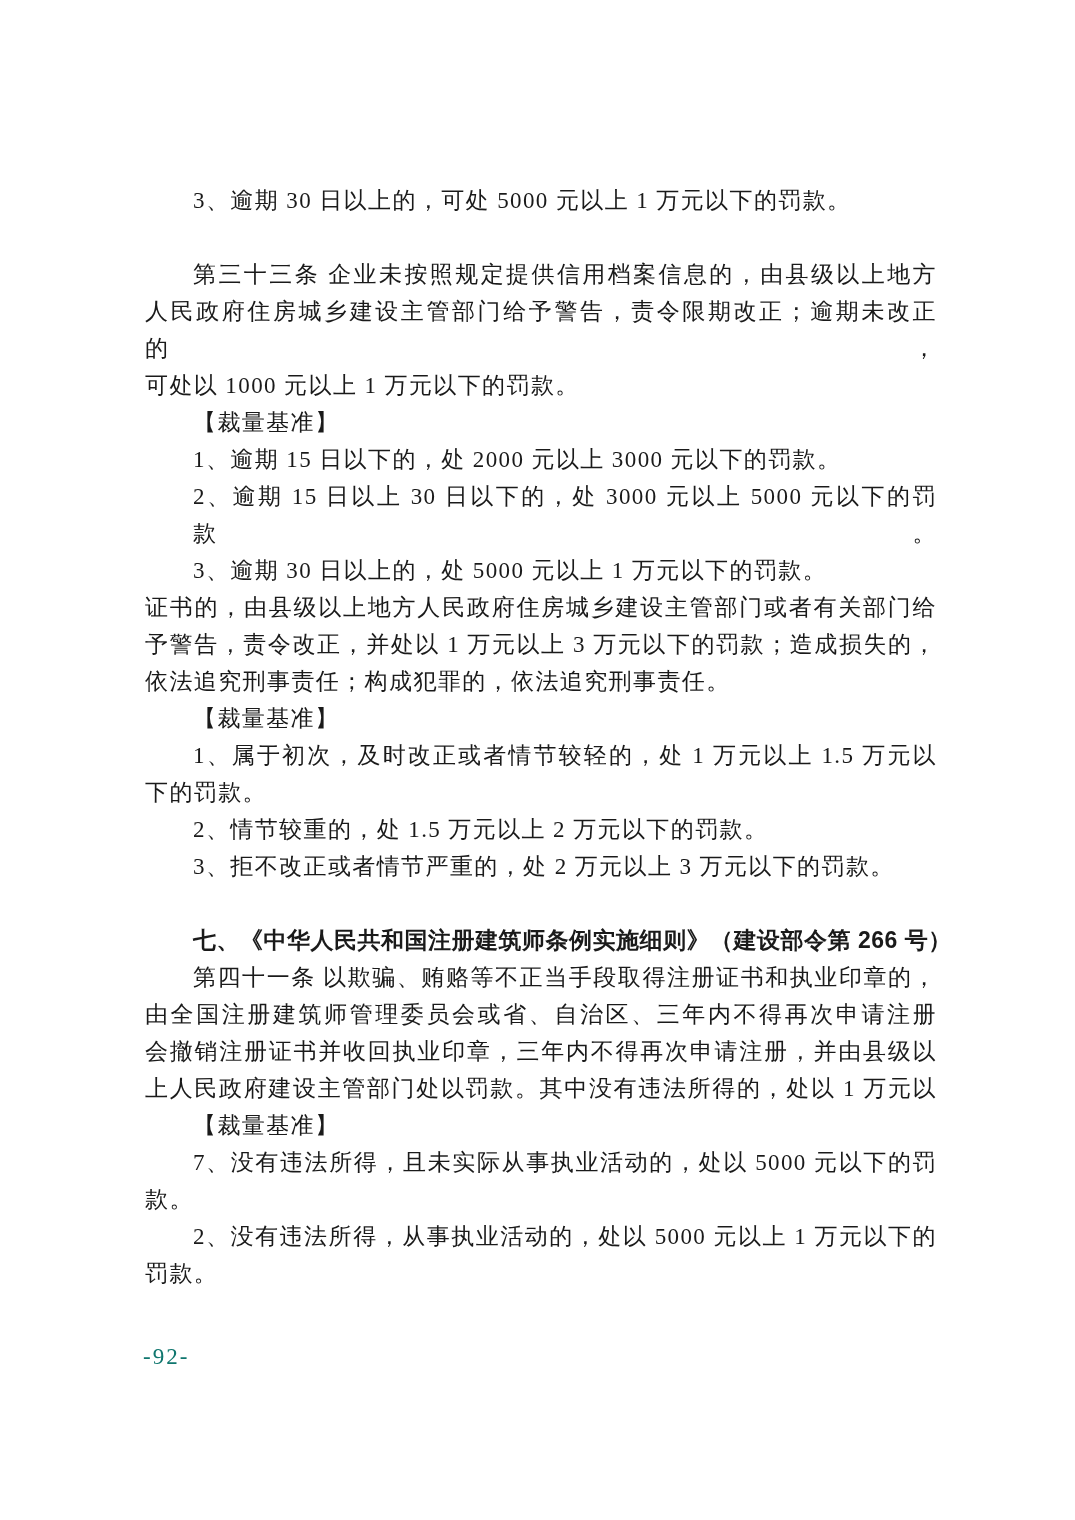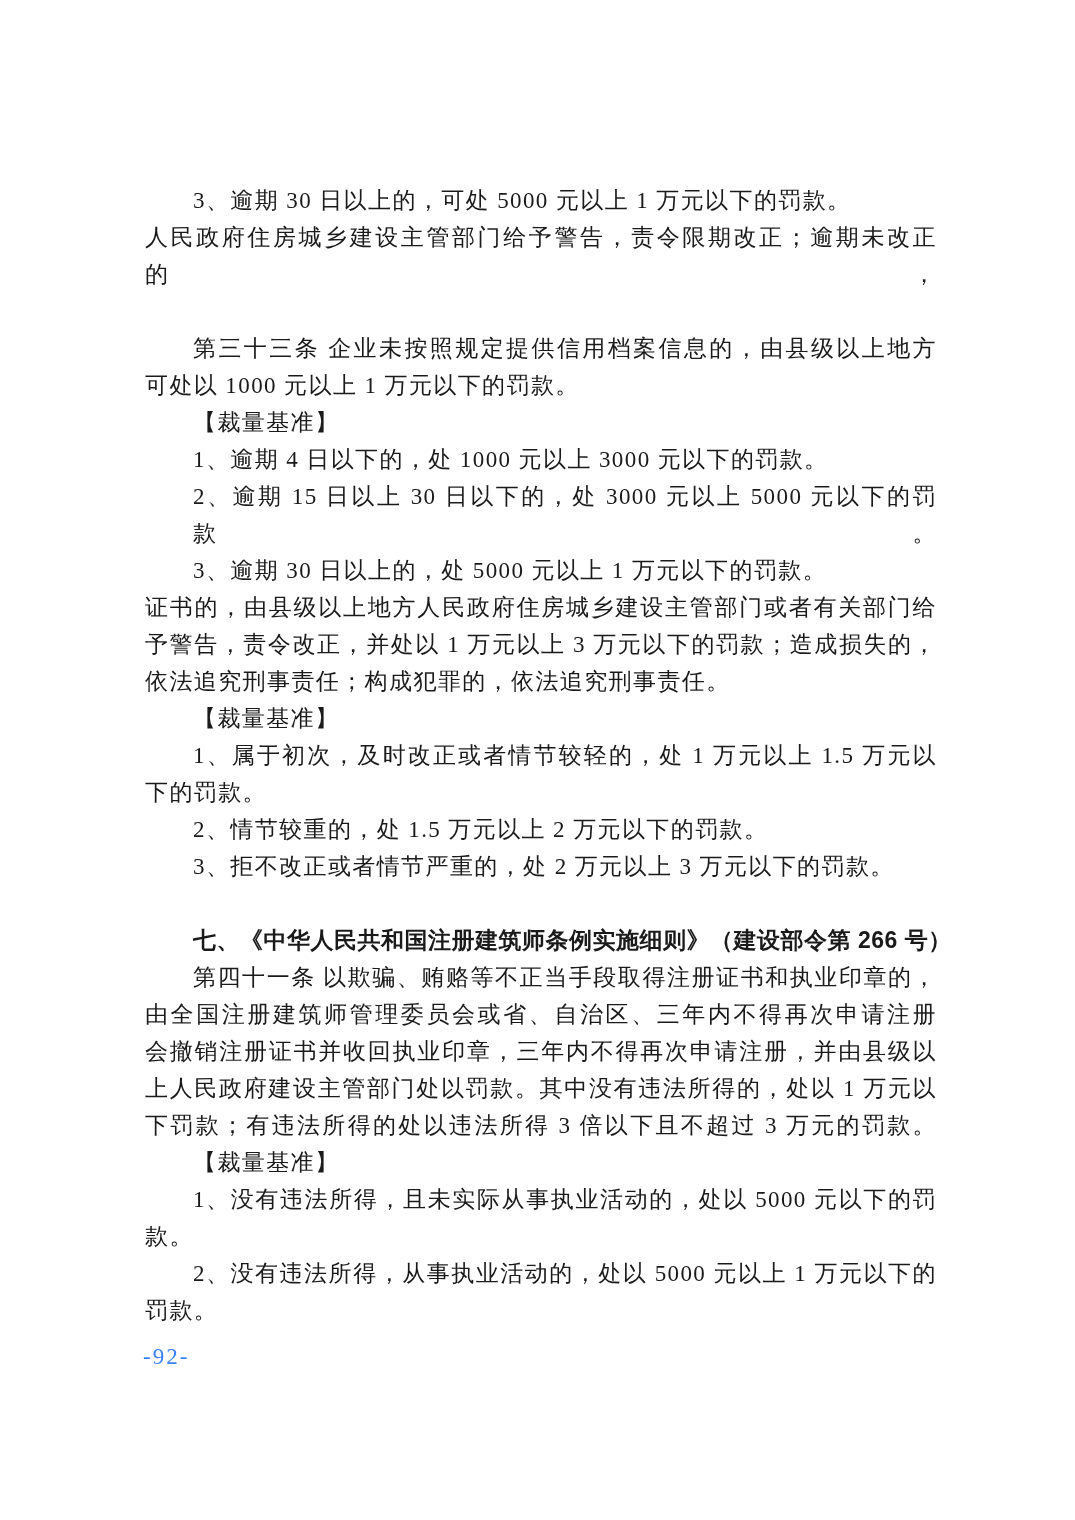--- a/index.html
+++ b/index.html
@@ -41,51 +41,50 @@
     font-weight: bold;
     letter-spacing: 0.5px;
   }
   .page-number {
     position: absolute;
     left: 143px;
     top: 1340px;
     font-size: 23px;
     line-height: 34px;
     letter-spacing: 2px;
-    color: #3b82f6;
+    color: #0f766e;
     font-family: "Liberation Serif", "DejaVu Serif", serif;
   }
 </style>
 </head>
 <body>
 
 <div class="page">
   <div class="content">
       <div class="line indent">3、逾期 30 日以上的，可处 5000 元以上 1 万元以下的罚款。</div>
+      <div class="line indent gap justify">第三十三条  企业未按照规定提供信用档案信息的，由县级以上地方</div>
       <div class="line justify">人民政府住房城乡建设主管部门给予警告，责令限期改正；逾期未改正的，</div>
-      <div class="line indent gap justify">第三十三条  企业未按照规定提供信用档案信息的，由县级以上地方</div>
       <div class="line">可处以 1000 元以上 1 万元以下的罚款。</div>
       <div class="line indent">【裁量基准】</div>
-      <div class="line indent">1、逾期 4 日以下的，处 1000 元以上 3000 元以下的罚款。</div>
+      <div class="line indent">1、逾期 15 日以下的，处 2000 元以上 3000 元以下的罚款。</div>
       <div class="line indent justify">2、逾期 15 日以上 30 日以下的，处 3000 元以上 5000 元以下的罚款。</div>
       <div class="line indent">3、逾期 30 日以上的，处 5000 元以上 1 万元以下的罚款。</div>
       <div class="line justify">证书的，由县级以上地方人民政府住房城乡建设主管部门或者有关部门给</div>
       <div class="line justify">予警告，责令改正，并处以 1 万元以上 3 万元以下的罚款；造成损失的，</div>
       <div class="line">依法追究刑事责任；构成犯罪的，依法追究刑事责任。</div>
       <div class="line indent">【裁量基准】</div>
       <div class="line indent justify">1、属于初次，及时改正或者情节较轻的，处 1 万元以上 1.5 万元以</div>
       <div class="line">下的罚款。</div>
       <div class="line indent">2、情节较重的，处 1.5 万元以上 2 万元以下的罚款。</div>
       <div class="line indent">3、拒不改正或者情节严重的，处 2 万元以上 3 万元以下的罚款。</div>
       <div class="line heading indent gap">七、《中华人民共和国注册建筑师条例实施细则》（建设部令第 266 号）</div>
       <div class="line indent justify">第四十一条  以欺骗、贿赂等不正当手段取得注册证书和执业印章的，</div>
       <div class="line justify">由全国注册建筑师管理委员会或省、自治区、三年内不得再次申请注册</div>
       <div class="line justify">会撤销注册证书并收回执业印章，三年内不得再次申请注册，并由县级以</div>
       <div class="line justify">上人民政府建设主管部门处以罚款。其中没有违法所得的，处以 1 万元以</div>
-      <div class="line justify">下罚款；有违法所得的处以违法所得 3 倍以下且不超过 3 万元的罚款。</div>
       <div class="line indent">【裁量基准】</div>
-      <div class="line indent justify">1、没有违法所得，且未实际从事执业活动的，处以 5000 元以下的罚</div>
+      <div class="line indent justify">7、没有违法所得，且未实际从事执业活动的，处以 5000 元以下的罚</div>
       <div class="line">款。</div>
       <div class="line indent justify">2、没有违法所得，从事执业活动的，处以 5000 元以上 1 万元以下的</div>
       <div class="line">罚款。</div>
     </div>
   <div class="page-number">-92-</div>
 </div>
 
 </body></html>

